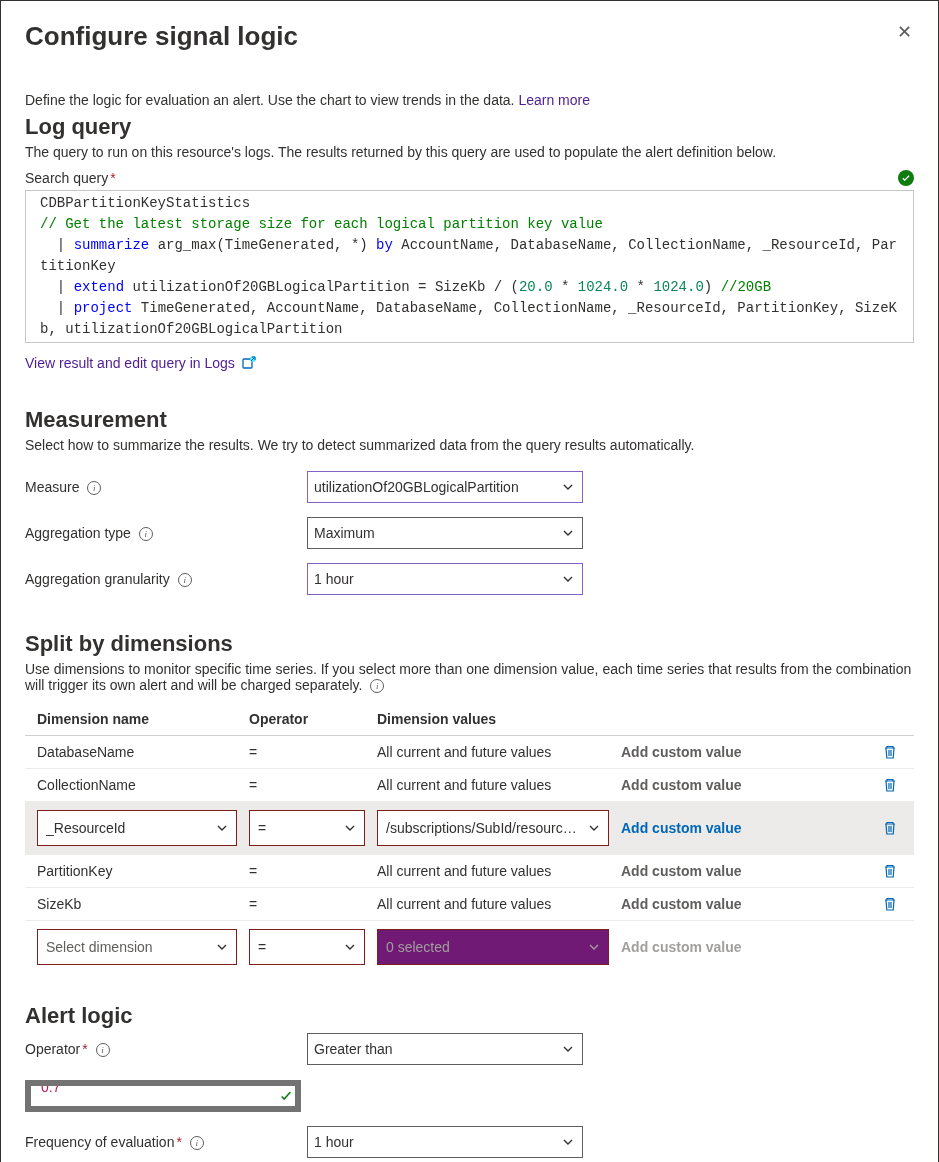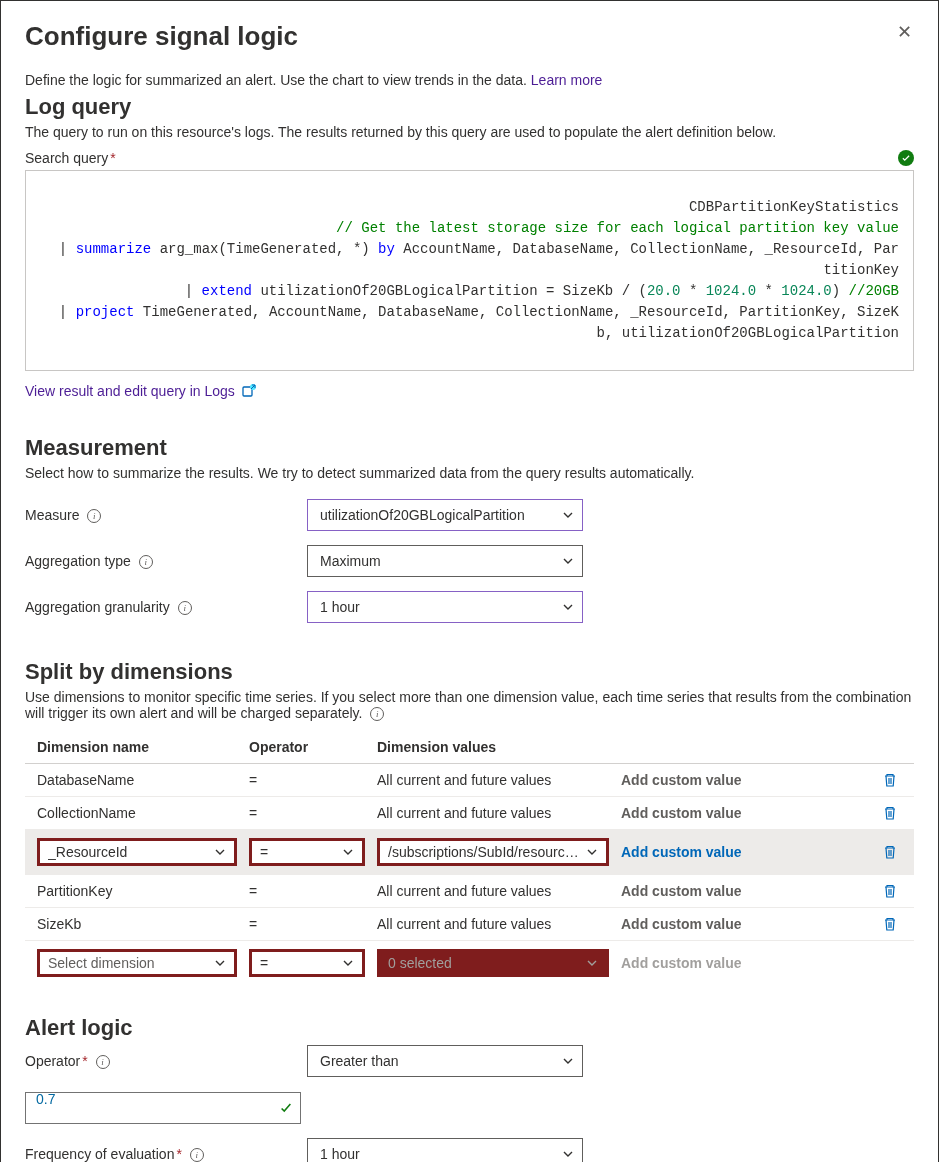--- a/index.html
+++ b/index.html
@@ -13,21 +13,21 @@
   }
   .panel {
     border: 1px solid #323130;
     padding: 20px 24px 24px 24px;
     position: relative;
   }
   .header-row {
     display: flex;
     justify-content: space-between;
     align-items: flex-start;
-    margin-bottom: 20px;
+    margin-bottom: 40px;
   }
   h1.page-title {
     font-size: 26px;
     font-weight: 600;
     margin: 0;
     color: #323130;
   }
   .close-x {
     font-size: 18px;
     color: #605e5c;
@@ -68,28 +68,27 @@
     margin-left: 4px;
     font-style: italic;
     font-family: Georgia, serif;
   }
   .query-area {
     position: relative;
   }
   .code-editor {
     border: 1px solid #c8c6c4;
     width: 100%;
-    padding: 26px 14px;
+    padding: 2px 14px;
     font-family: Consolas, "Courier New", monospace;
     font-size: 14px;
     line-height: 1.5;
     white-space: pre-wrap;
     word-break: break-all;
     min-height: 150px;
-    text-align: right;
   }
   .tok-comment { color: #008000; }
   .tok-kw { color: #0000ff; }
   .tok-num { color: #098658; }
   .valid-badge {
     position: absolute;
     top: -20px;
     right: 0;
     width: 16px; height: 16px;
     background: #107c10;
@@ -116,21 +115,21 @@
     margin-bottom: 14px;
   }
   .form-row .col-label { width: 282px; flex-shrink: 0; }
   .form-row .col-input { width: 276px; }
 
   .select-box, .select-box-outline, .input-text {
     width: 100%;
     height: 32px;
     border: 1px solid #605e5c;
     background: #fff;
-    padding: 0 28px 0 12px;
+    padding: 0 28px 0 6px;
     font-size: 14px;
     color: #323130;
     position: relative;
     display: flex;
     align-items: center;
     cursor: pointer;
   }
   .select-box-outline {
     border: 1px solid #8661c5;
   }
@@ -146,24 +145,24 @@
     position: absolute;
     right: 8px;
     top: 50%;
     transform: translateY(-50%);
   }
   .checkmark-green svg { width: 14px; height: 14px; display: block; }
 
   .input-text-real {
     width: 100%;
     height: 32px;
-    border: 1px solid #737373;
+    border: 6px solid #737373;
     padding: 0 28px 17px 10px;
     font-size: 14px;
-    color: #0369a1;
+    color: #be185d;
     outline: none;
   }
   .input-wrap { position: relative; width: 100%; }
 
   
   .dim-table {
     width: 100%;
   }
   .dim-header, .dim-row {
     display: flex;
@@ -178,48 +177,48 @@
   .dim-col-op { width: 116px; flex-shrink: 0; }
   .dim-col-vals { width: 232px; flex-shrink: 0; }
   .dim-col-custom { flex: 1; color: #605e5c; font-weight: bold; }
   .dim-col-custom.link-style { color: #0067b8; cursor: pointer; }
   .dim-col-del { width: 24px; flex-shrink: 0; display:flex; justify-content:center; }
   .trash-icon { cursor: pointer; color: #0067b8; }
   .trash-icon svg { width: 16px; height: 16px; display:block; }
 
   .dim-select {
     width: 100%;
-    height: 28px;
-    border: 3px solid #7f1d1d;
+    height: 36px;
+    border: 1px solid #7f1d1d;
     background: #fff;
     padding: 0 26px 0 8px;
     font-size: 14px;
     position: relative;
     display: flex;
     align-items: center;
     cursor: pointer;
     color: #323130;
   }
-  .dim-select.muted { color: #605e5c; background: #7f1d1d; }
+  .dim-select.muted { color: #605e5c; background: #701a75; }
   .truncate { white-space: nowrap; overflow: hidden; text-overflow: ellipsis; }
 
   h2.section-title.mt { margin-top: 30px; }
 </style>
 </head>
 <body>
 
 <div class="panel">
 
   <div class="header-row">
     <h1 class="page-title">Configure signal logic</h1>
     <span class="close-x">✕</span>
   </div>
 
   <div class="intro-text">
-    <span>Define the logic for summarized an alert. Use the chart to view trends in the data. </span><a class="link">Learn more</a>
+    <span>Define the logic for evaluation an alert. Use the chart to view trends in the data. </span><a class="link">Learn more</a>
   </div>
 
   
   <h2 class="section-title">Log query</h2>
   <div class="section-desc">The query to run on this resource's logs. The results returned by this query are used to populate the alert definition below.</div>
 
   <div class="field-label">
     <span>Search query</span><span class="req">*</span>
   </div>
 

